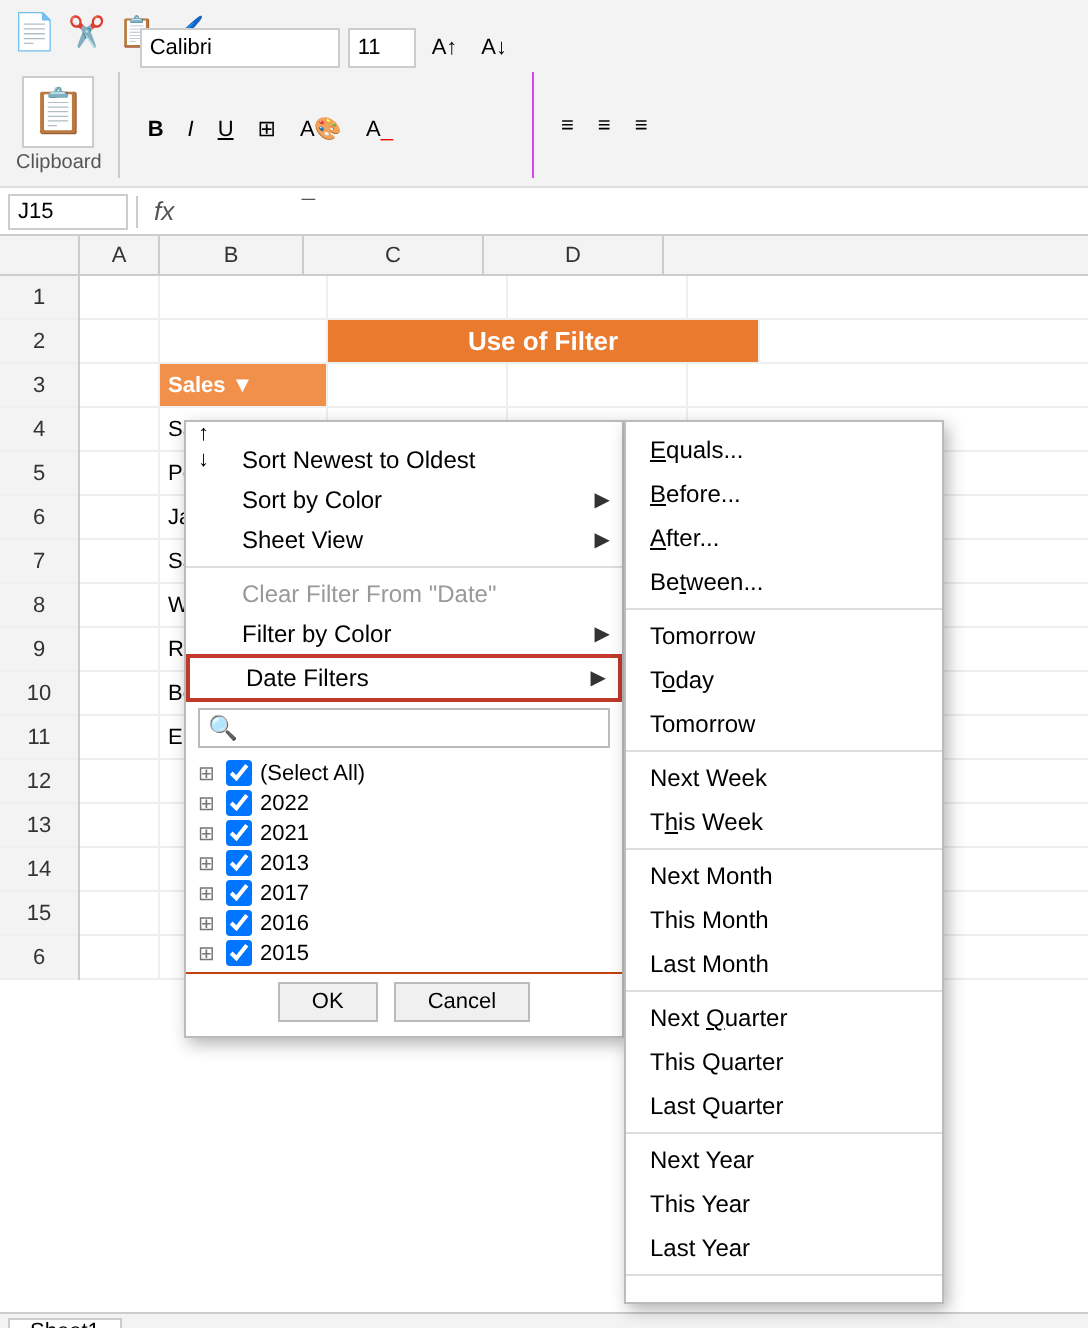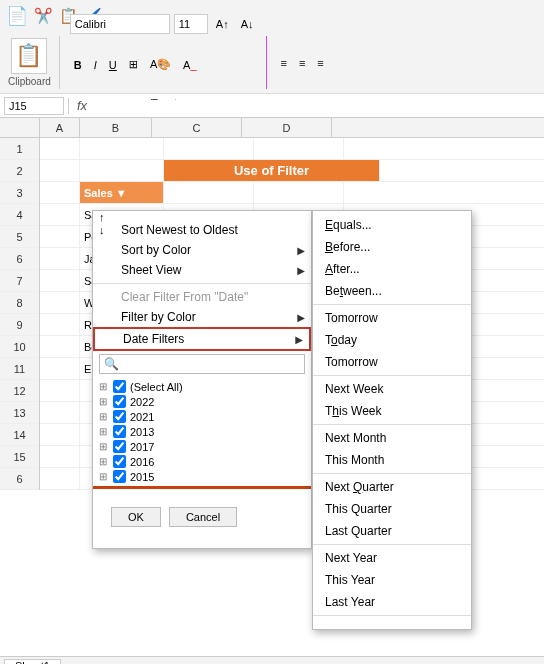--- a/index.html
+++ b/index.html
@@ -320,24 +320,24 @@
     }
     .expand-icon {
       color: #777;
       font-size: 10px;
       width: 10px;
     }
 
     
     .menu-buttons {
       display: flex;
-      justify-content: flex-start;
+      justify-content: center;
       gap: 8px;
-      padding: 18px;
-      border-top: 3px solid #c2410c;
+      padding: 4px;
+      border-top: 1px solid #c2410c;
     }
     .ok-btn, .cancel-btn {
       padding: 3px 16px;
       font-size: 11px;
       border: 1px solid #bbb;
       background: #f0f0f0;
       cursor: pointer;
     }
 
     
@@ -658,20 +658,23 @@
     <div class="submenu-item">
       <span>T<span class="underline">h</span>is Week</span>
     </div>
     <div style="height:1px; background:#ddd; margin:2px 0;"></div>
     <div class="submenu-item">
       <span>Next Month</span>
     </div>
     <div class="submenu-item">
       <span>This Month</span>
     </div>
+    <div class="submenu-item">
+      <span>Last Month</span>
+    </div>
     <div style="height:1px; background:#ddd; margin:2px 0;"></div>
     <div class="submenu-item">
       <span>Next <span class="underline">Q</span>uarter</span>
     </div>
     <div class="submenu-item">
       <span>This Quarter</span>
     </div>
     <div class="submenu-item">
       <span>Last Quarter</span>
     </div>

